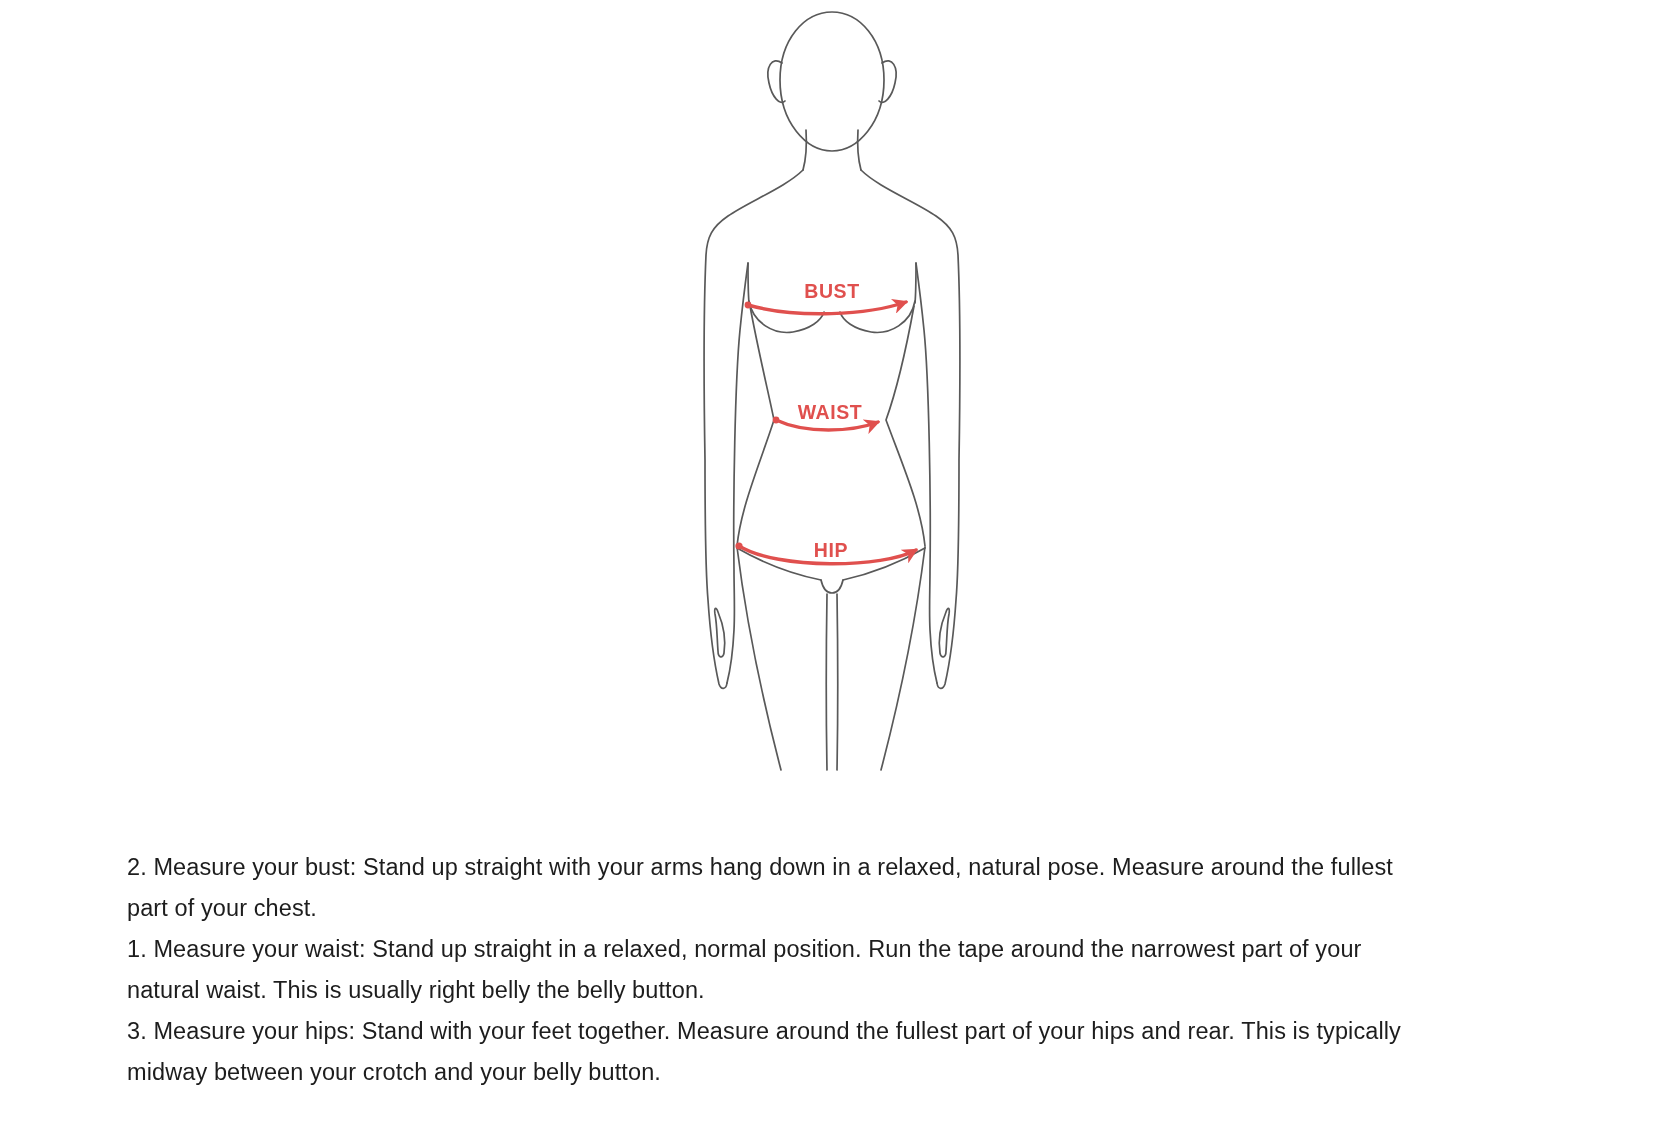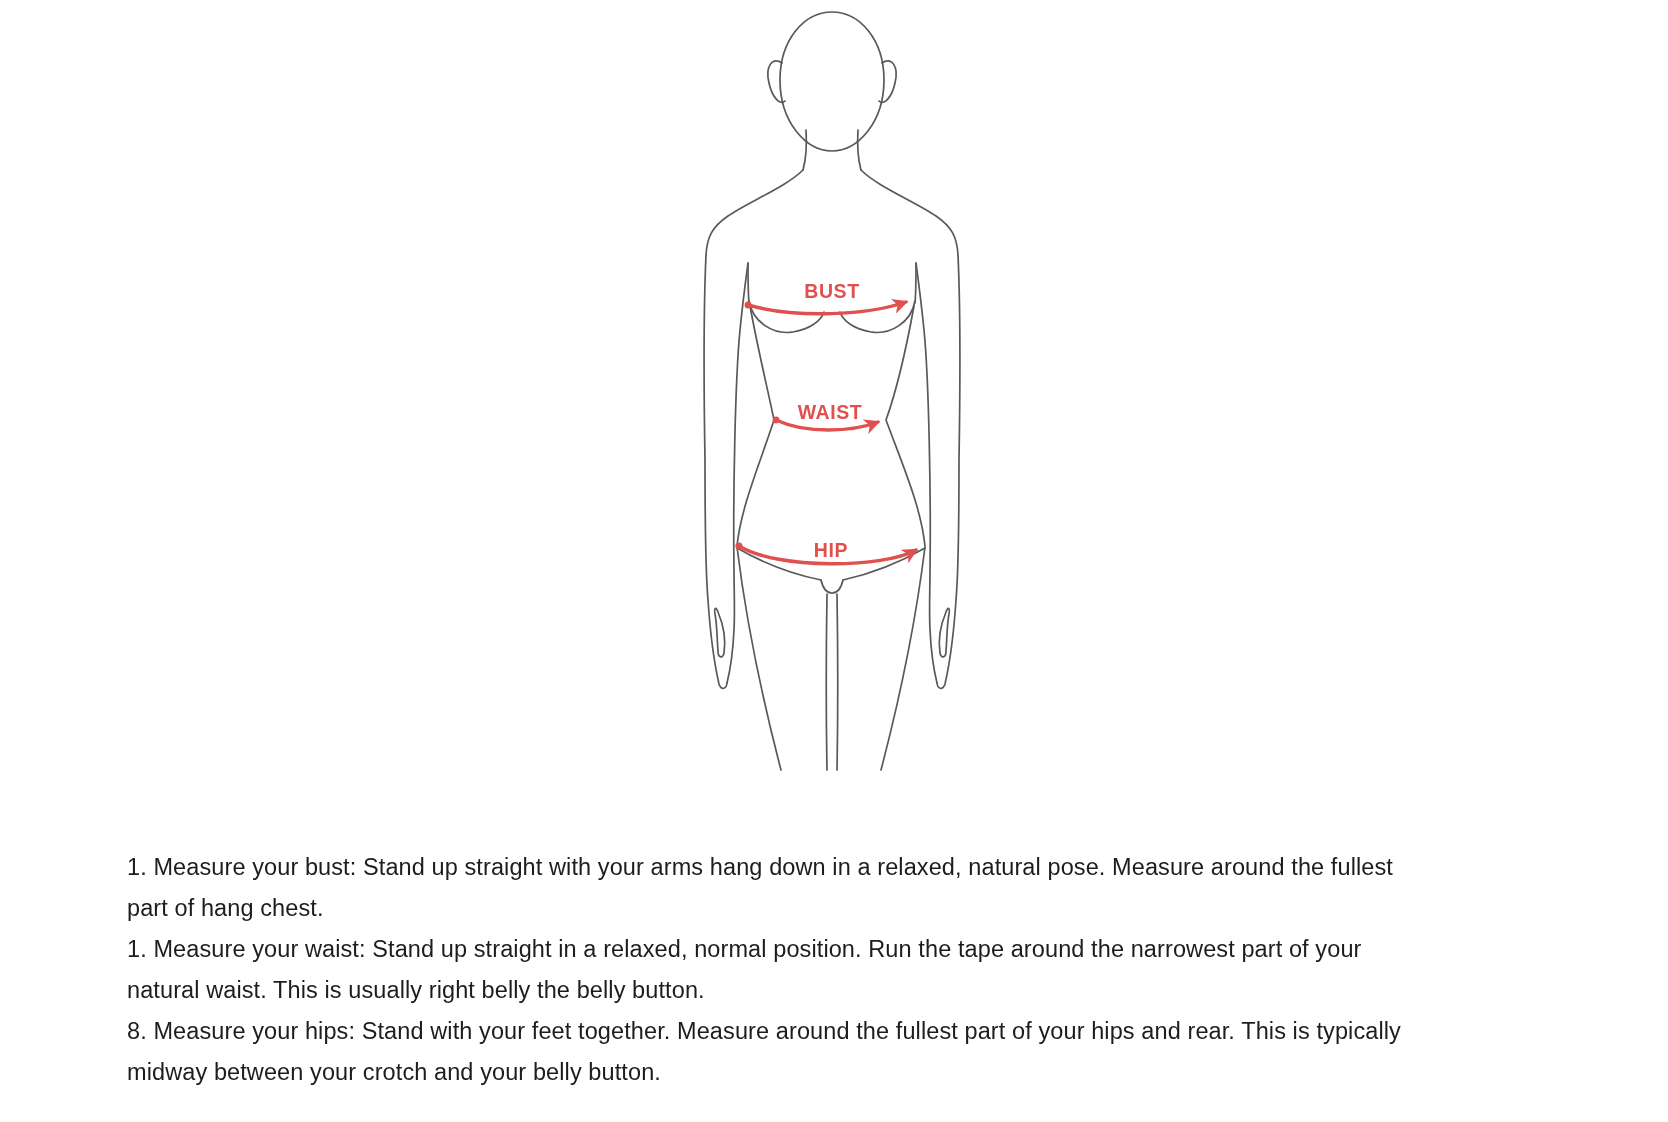--- a/index.html
+++ b/index.html
@@ -123,21 +123,21 @@
         <text class="measure-label" x="830" y="419">WAIST</text>
 
         <circle class="accent-dot" cx="739" cy="546" r="3.6"></circle>
         <path class="accent-line" marker-end="url(#arrowhead)" d="M 739 546 C 778 570 884 568 916 550"></path>
         <text class="measure-label" x="831" y="557">HIP</text>
       </g>
     </svg>
   </div>
 
   <div class="instructions">
-    <div class="instr-line">1. Measure your bust: Stand up straight with your arms hang down in a relaxed, natural pose. Measure around the fullest</div>
-    <div class="instr-line">part of hang chest.</div>
+    <div class="instr-line">2. Measure your bust: Stand up straight with your arms hang down in a relaxed, natural pose. Measure around the fullest</div>
+    <div class="instr-line">part of your chest.</div>
     <div class="instr-line">1. Measure your waist: Stand up straight in a relaxed, normal position. Run the tape around the narrowest part of your</div>
     <div class="instr-line">natural waist. This is usually right belly the belly button.</div>
-    <div class="instr-line">8. Measure your hips: Stand with your feet together. Measure around the fullest part of your hips and rear. This is typically</div>
+    <div class="instr-line">3. Measure your hips: Stand with your feet together. Measure around the fullest part of your hips and rear. This is typically</div>
     <div class="instr-line">midway between your crotch and your belly button.</div>
   </div>
 
 </div>
 
 </body></html>

